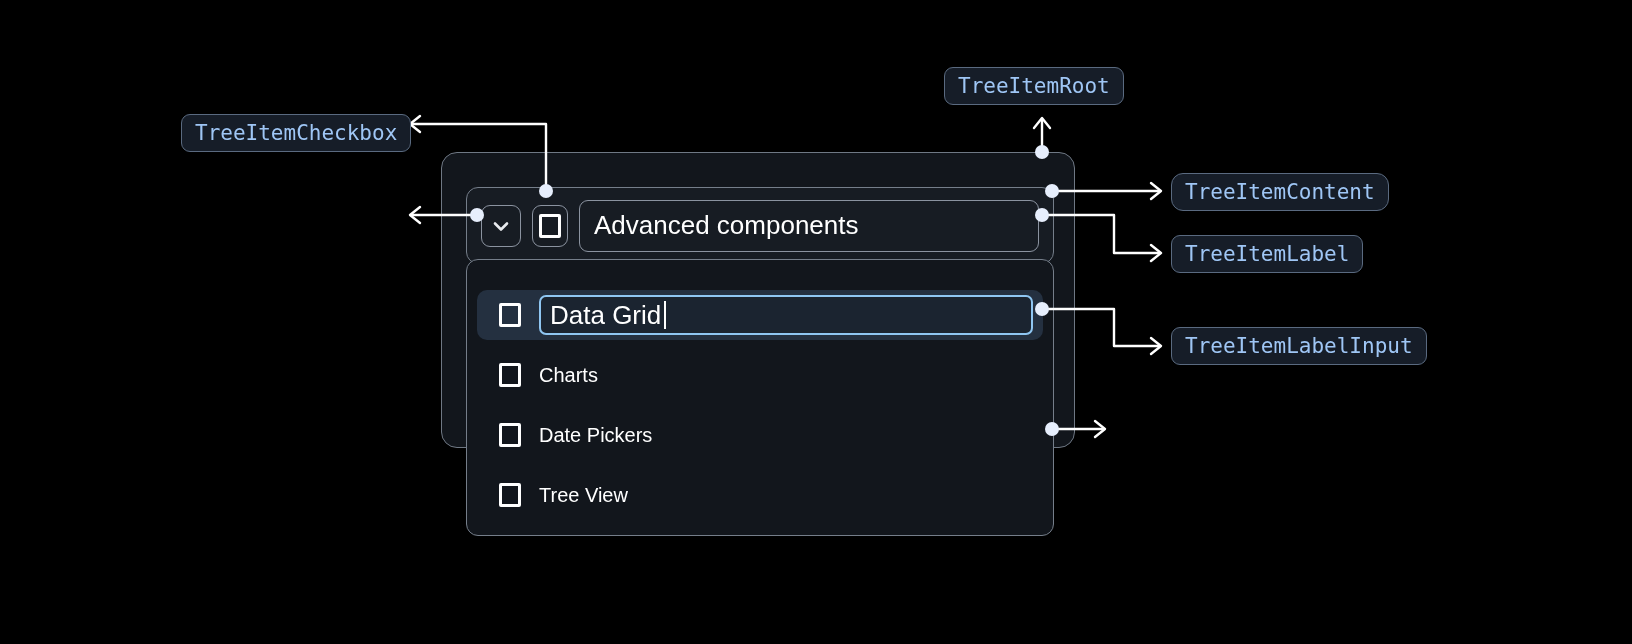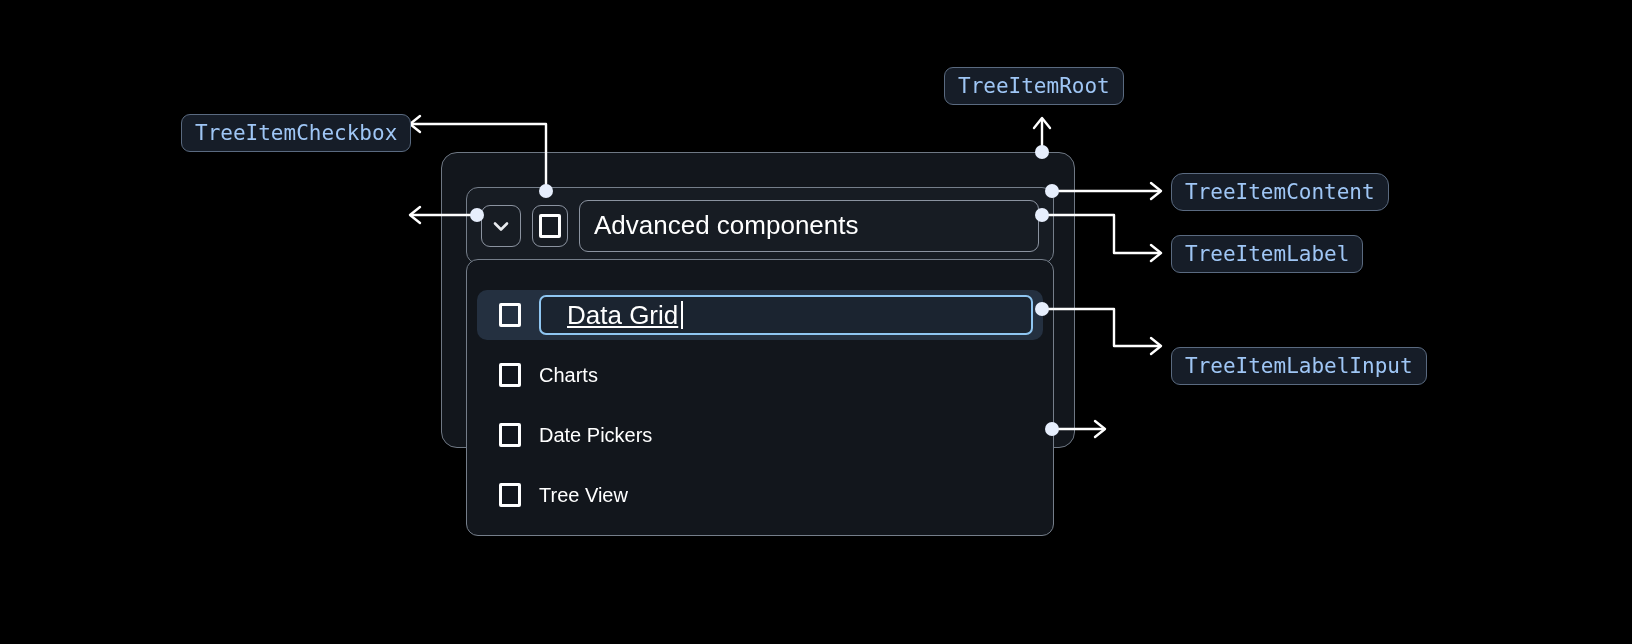--- a/index.html
+++ b/index.html
@@ -157,25 +157,24 @@
   }
   .row-input {
     flex: 1 1 auto;
     height: 40px;
     box-sizing: border-box;
     background: #1b2430;
     border: 2px solid #8fc6f2;
     border-radius: 7px;
     display: flex;
     align-items: center;
-    padding: 0 26px;
+    padding: 0 9px;
     color: #ffffff;
     font-size: 26px;
     position: relative;
-    text-decoration: underline;
   }
   .caret {
     display: inline-block;
     width: 2px;
     height: 28px;
     background: #ffffff;
     margin-left: 3px;
   }
 </style>
 </head>
@@ -259,15 +258,15 @@
       <circle cx="1042" cy="215" r="7"></circle>
       <circle cx="1042" cy="309" r="7"></circle>
       <circle cx="1052" cy="429" r="7"></circle>
     </g>
   </svg>
 
   <div class="anno" style="left:944px;  top:67px;">TreeItemRoot</div>
   <div class="anno" style="left:149px;  top:114px;margin-left:32px;">TreeItemCheckbox</div>
   <div class="anno" style="left:1171px; top:173px;border-radius:12px;">TreeItemContent</div>
   <div class="anno" style="left:1171px; top:235px;">TreeItemLabel</div>
-  <div class="anno" style="left:1171px; top:327px;margin-top:20px;">TreeItemLabelInput</div>
+  <div class="anno" style="left:1171px; top:327px;">TreeItemLabelInput</div>
 
 </div>
 
 </body></html>

